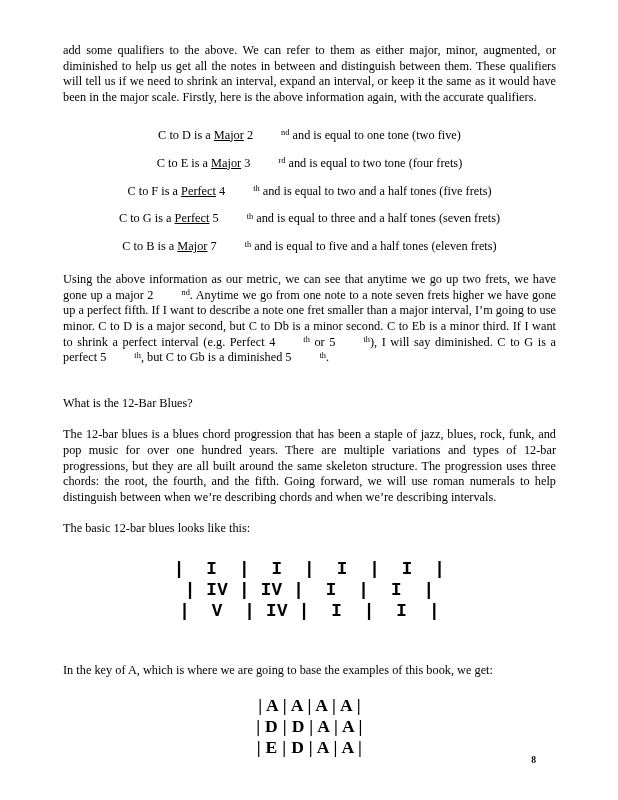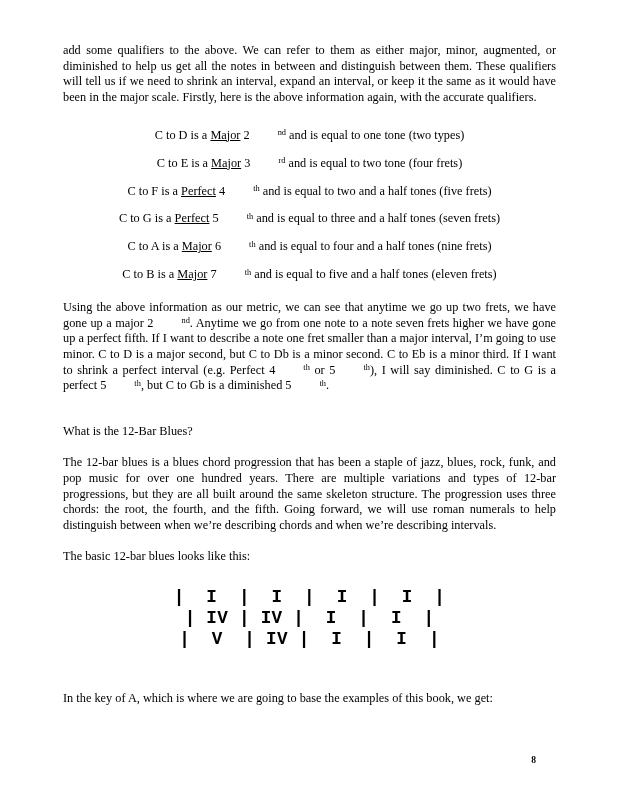--- a/index.html
+++ b/index.html
@@ -100,29 +100,28 @@
 
 <div class="page">
   <div class="content">
 
     <p class="body-text">add some qualifiers to the above. We can refer to them as either major, minor, augmented, or diminished to help us get all the notes in between and distinguish between them. These qualifiers will tell us if we need to shrink an interval, expand an interval, or keep it the same as it would have been in the major scale. Firstly, here is the above information again, with the accurate qualifiers.</p>
 
     <div class="gap-md"></div>
 
     <div class="interval-list">
 
-      <p class="interval-line"><span>C to D is a </span><span class="qual">Major</span> <span>2</span><sup>nd</sup><span> and is equal to one tone (two types)</span></p>
+      <p class="interval-line"><span>C to D is a </span><span class="qual">Major</span> <span>2</span><sup>nd</sup><span> and is equal to one tone (two five)</span></p>
 
       <p class="interval-line"><span>C to E is a </span><span class="qual">Major</span> <span>3</span><sup>rd</sup><span> and is equal to two tone (four frets)</span></p>
 
       <p class="interval-line"><span>C to F is a </span><span class="qual">Perfect</span> <span>4</span><sup>th</sup><span> and is equal to two and a half tones (five frets)</span></p>
 
       <p class="interval-line"><span>C to G is a </span><span class="qual">Perfect</span> <span>5</span><sup>th</sup><span> and is equal to three and a half tones (seven frets)</span></p>
 
-      <p class="interval-line"><span>C to A is a </span><span class="qual">Major</span> <span>6</span><sup>th</sup><span> and is equal to four and a half tones (nine frets)</span></p>
 
       <p class="interval-line"><span>C to B is a </span><span class="qual">Major</span> <span>7</span><sup>th</sup><span> and is equal to five and a half tones (eleven frets)</span></p>
 
     </div>
 
     <div class="gap-sm"></div>
 
     <p class="body-text"><span>Using the above information as our metric, we can see that anytime we go up two frets, we have gone up a major 2</span><sup>nd</sup><span>. Anytime we go from one note to a note seven frets higher we have gone up a perfect fifth. If I want to describe a note one fret smaller than a major interval, I’m going to use </span><span class="it">minor</span><span>. C to D is a major second, but C to Db is a </span><span class="it">minor</span><span> second. C to Eb is a minor third. If I want to shrink a perfect interval (e.g. Perfect 4</span><sup>th</sup><span> or 5</span><sup>th</sup><span>), I will say </span><span class="it">diminished</span><span>. C to G is a perfect 5</span><sup>th</sup><span>, but C to Gb is a diminished 5</span><sup>th</sup><span>.</span></p>
 
     <div class="gap-xl"></div>
@@ -145,19 +144,24 @@
       <div class="row">|  V  | IV |  I  |  I  |</div>
     </div>
 
     <div class="gap-xl"></div>
     <div class="gap-sm"></div>
 
     <p class="body-text">In the key of A, which is where we are going to base the examples of this book, we get:</p>
 
     <div class="gap-md"></div>
 
+    <div class="chord-grid keyed">
+      <div class="row">| A | A | A | A |</div>
+      <div class="row">| D | D | A | A |</div>
+      <div class="row">| E | D | A | A |</div>
+    </div>
 
     <div class="gap-lg"></div>
 
   </div>
 
   <div class="page-number">8</div>
 </div>
 
 </body></html>

